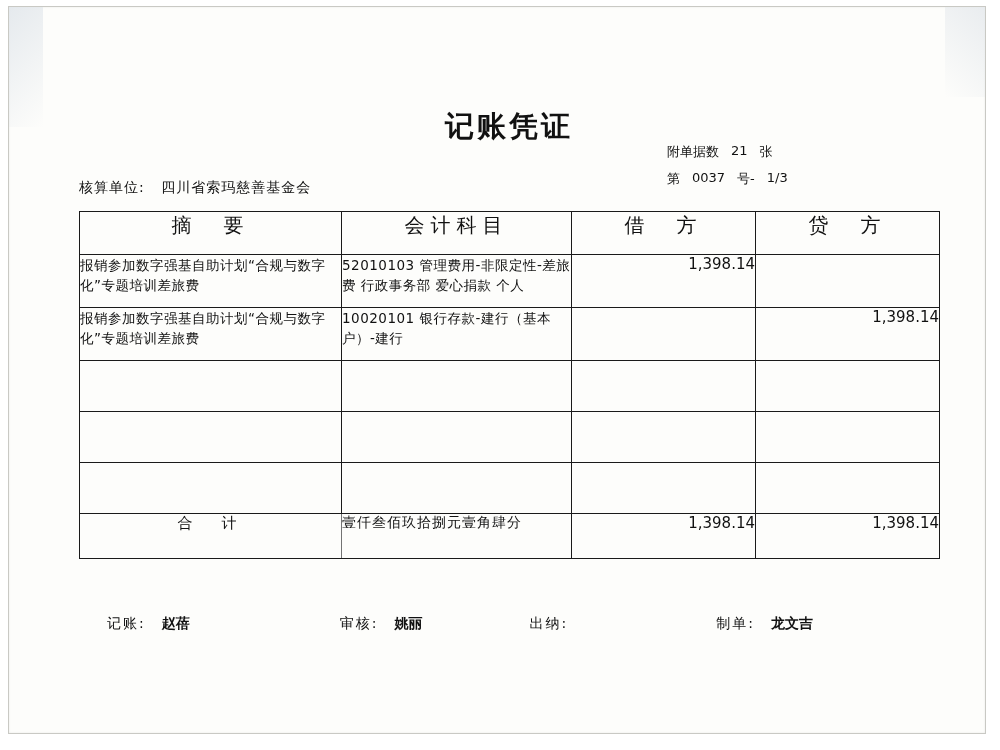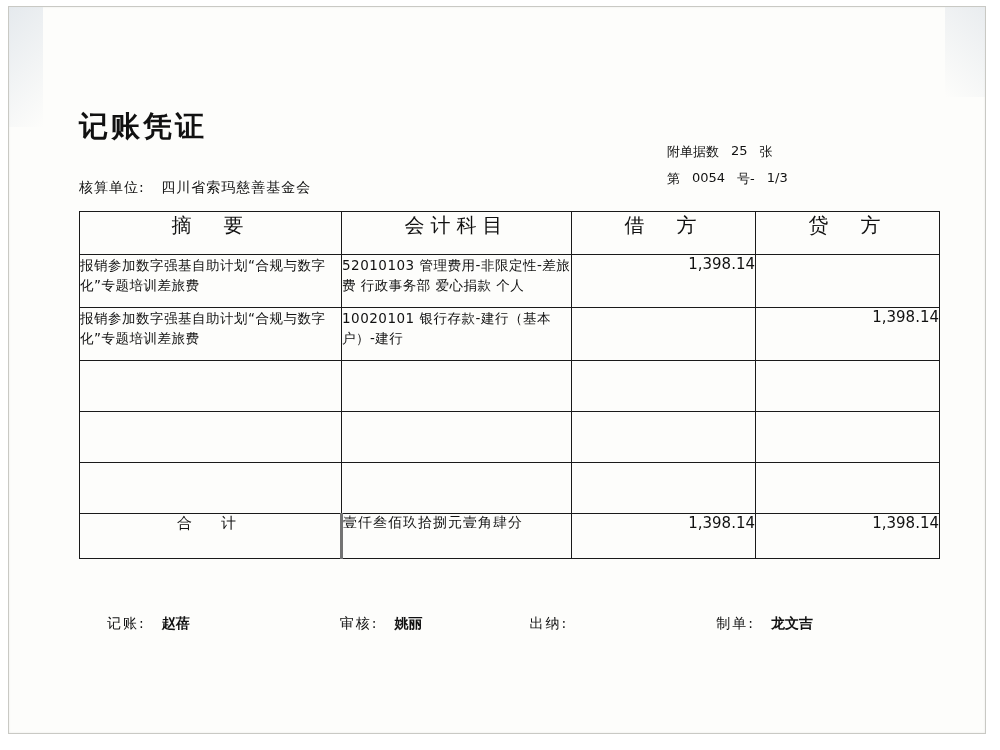--- a/index.html
+++ b/index.html
@@ -45,21 +45,21 @@
   }
 
   .voucher {
     position: absolute;
     left: 70px;
     top: 100px;
     width: 860px;
   }
 
   .doc-title {
-    text-align: left;
+    text-align: center;
     font-family: Liberation Serif, serif;
     font-size: 29px;
     font-weight: bold;
     letter-spacing: 3px;
     margin: 0 0 8px 0;
   }
 
   .doc-date {
     text-align: center;
     font-size: 13px;
@@ -184,26 +184,26 @@
 
 <div id="paper">
 
   <div class="voucher">
 
     <div class="doc-title">记账凭证</div>
 
     <div class="meta-right">
       <div class="meta-row">
         <span class="lbl">附单据数</span>
-        <span class="val">25</span>
+        <span class="val">21</span>
         <span class="lbl">张</span>
       </div>
       <div class="meta-row">
         <span class="lbl">第</span>
-        <span class="val">0054</span>
+        <span class="val">0037</span>
         <span class="lbl">号-</span>
         <span class="val">1/3</span>
       </div>
     </div>
 
     <div class="unit-line">
       <span class="ul-label">核算单位:</span>
       <span class="ul-value">四川省索玛慈善基金会</span>
     </div>
 
@@ -247,21 +247,21 @@
           <td class="cell-amount"></td>
           <td class="cell-amount"></td>
         </tr>
         <tr class="blank-row">
           <td class="cell-text"></td>
           <td class="cell-text"></td>
           <td class="cell-amount"></td>
           <td class="cell-amount"></td>
         </tr>
         <tr class="total-row">
-          <td style="width:95px; border-right:3px solid #737373;" class="total-label">合　计</td>
+          <td style="width:95px; border-right:1px solid #737373;" class="total-label">合　计</td>
           <td class="total-words" colspan="1">壹仟叁佰玖拾捌元壹角肆分</td>
           <td class="total-amount">1,398.14</td>
           <td class="total-amount">1,398.14</td>
         </tr>
       </tbody>
     </table>
 
     <div class="signatures">
       <div class="sig sig-1">
         <span class="sig-label">记账:</span>

